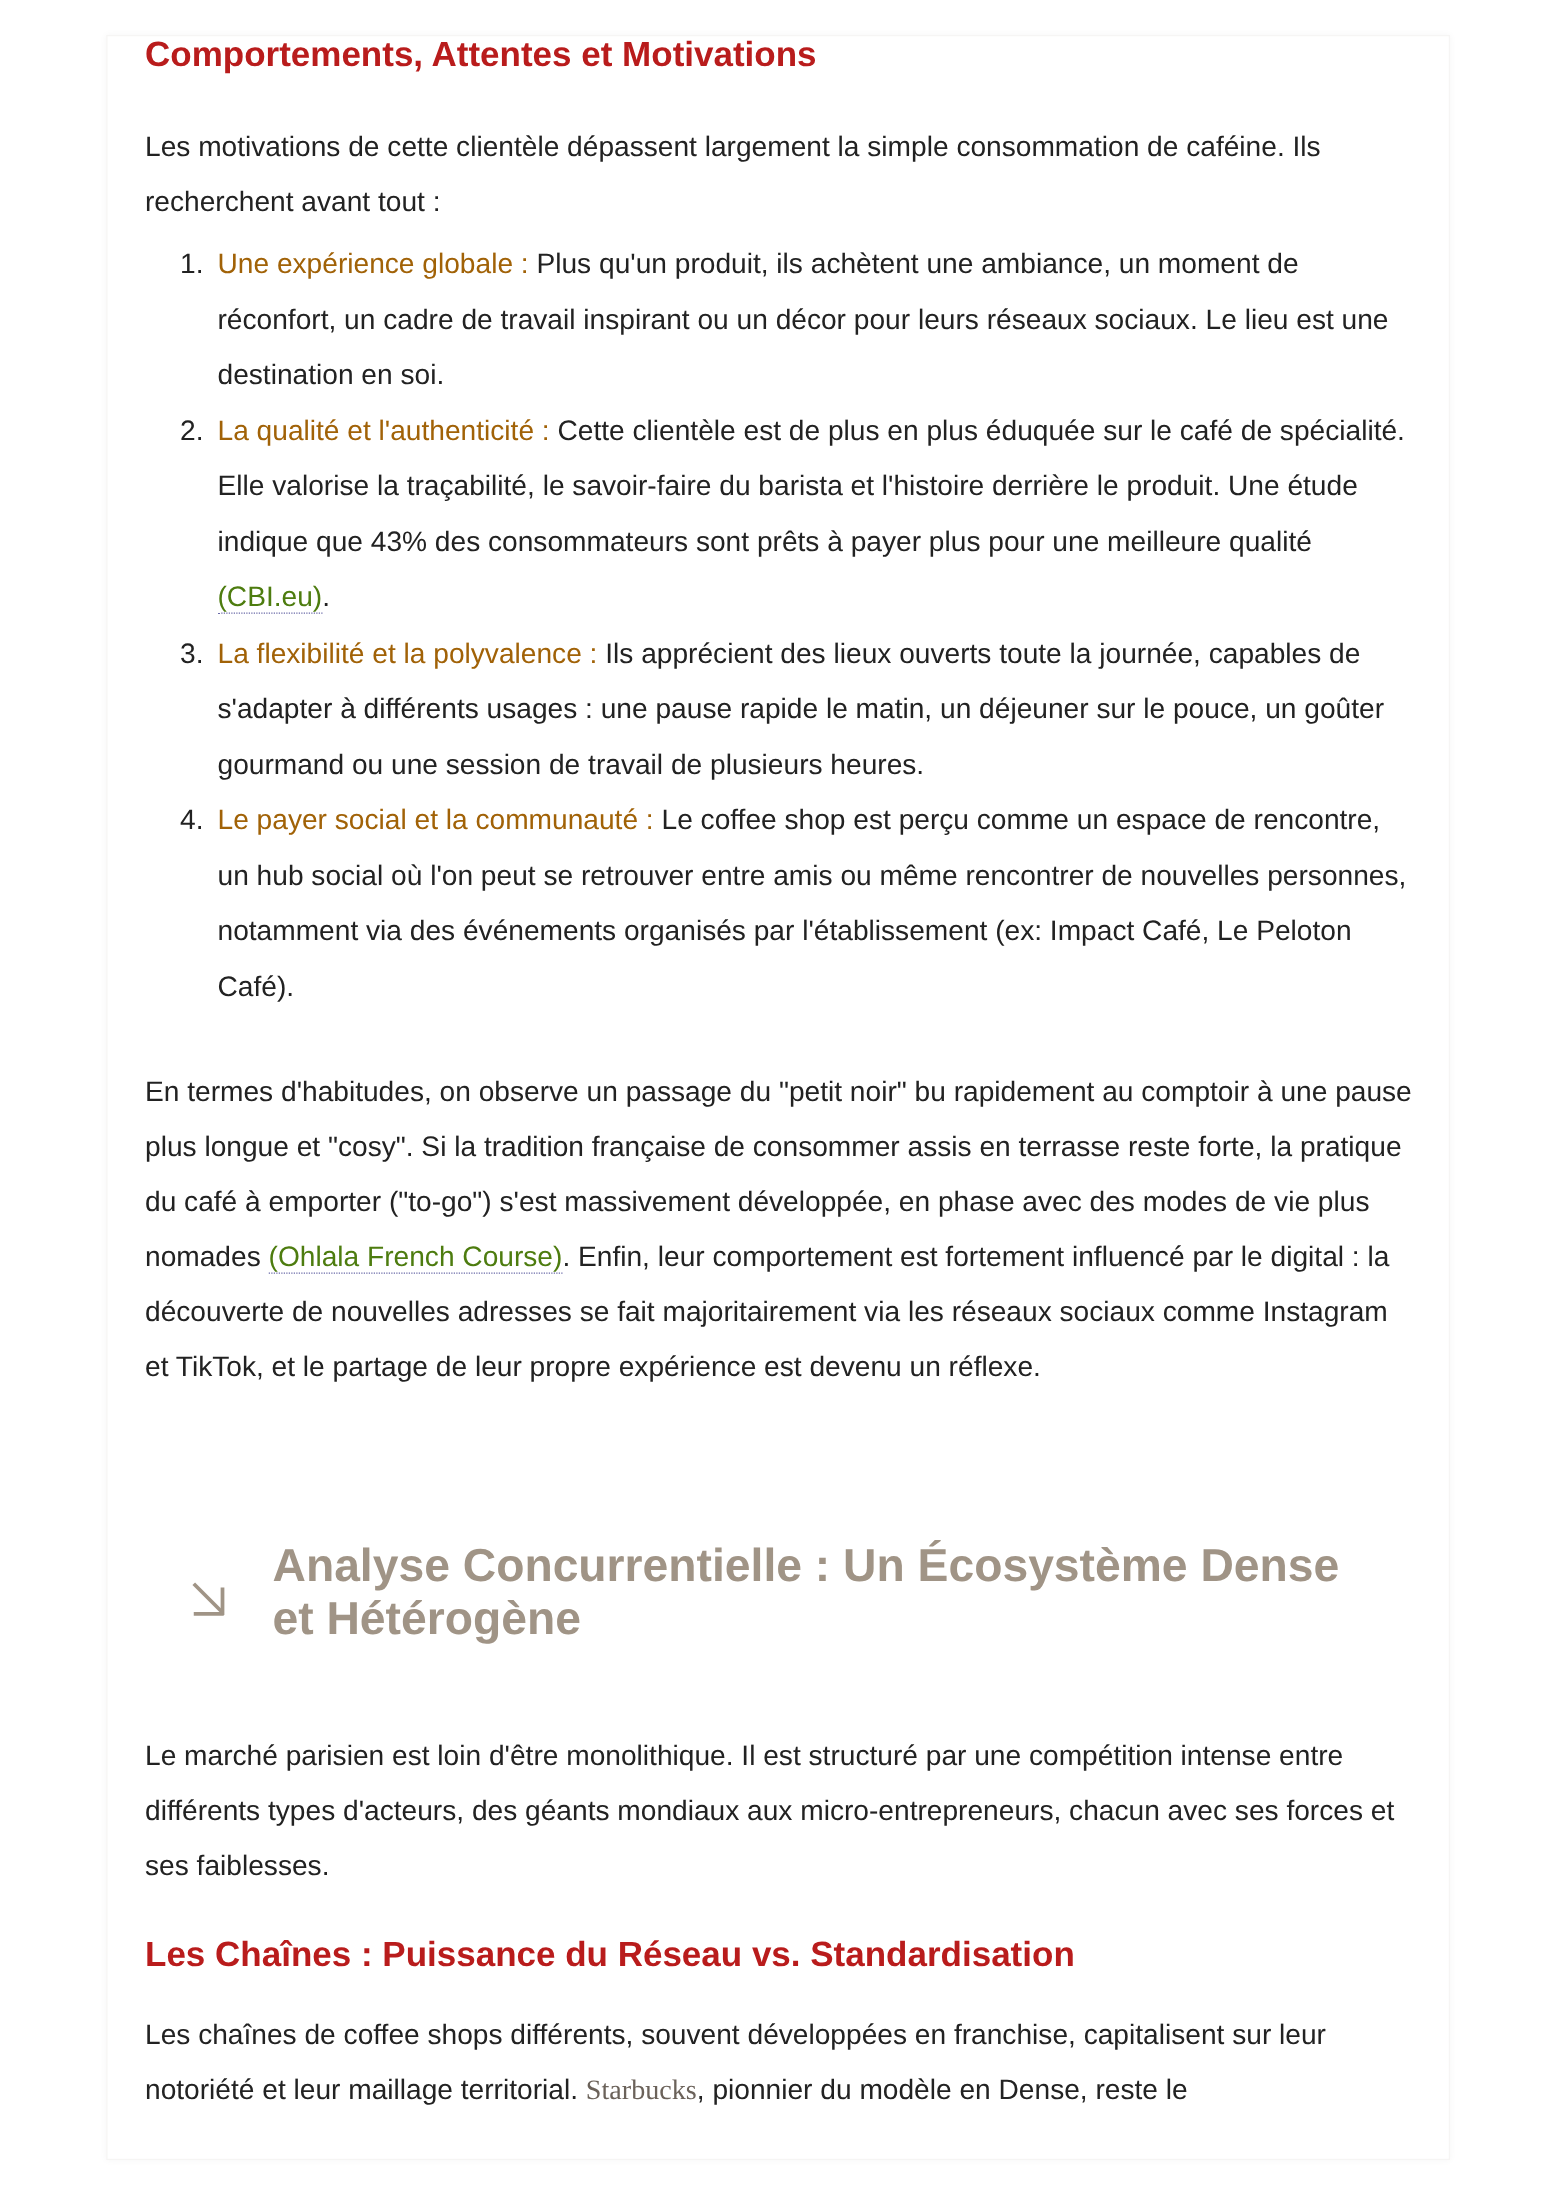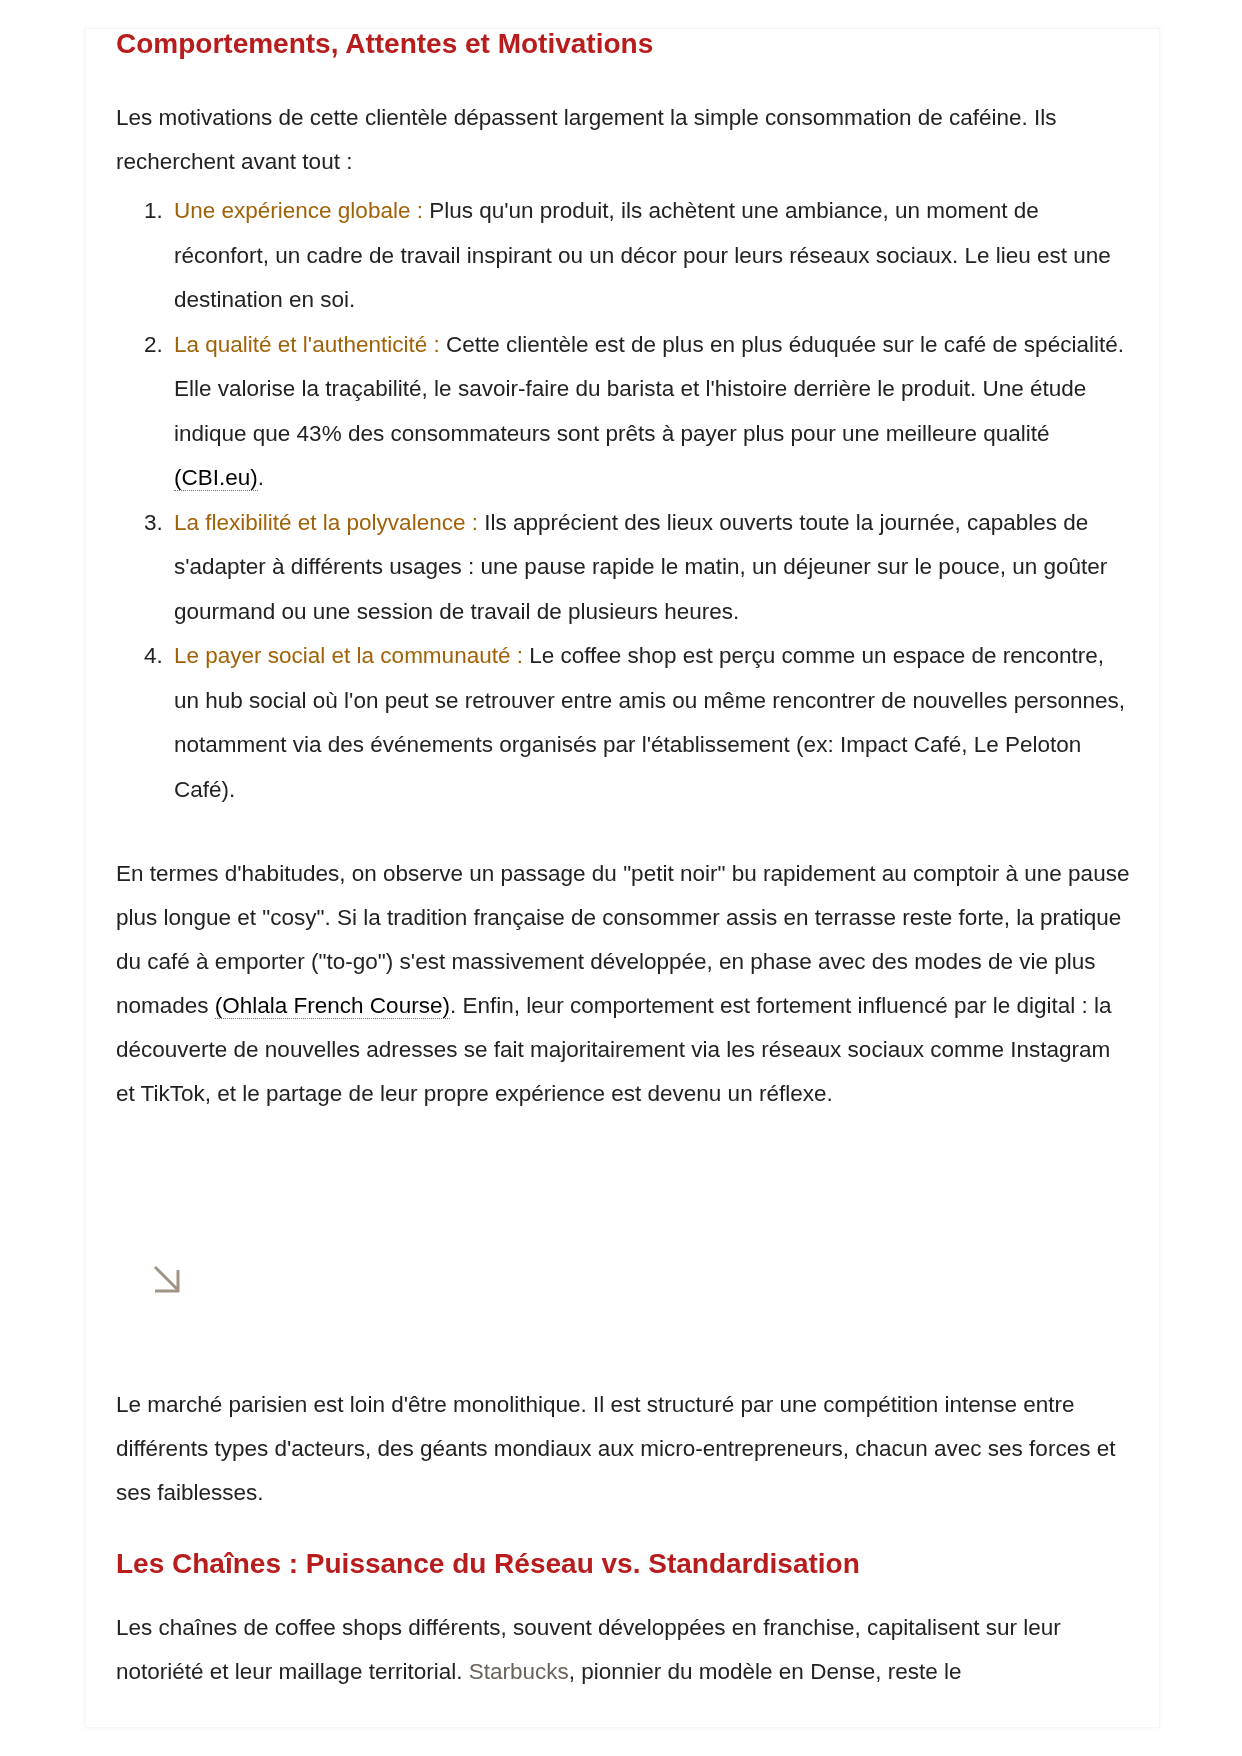--- a/index.html
+++ b/index.html
@@ -69,27 +69,28 @@
     ol.list li::before {
       content: counter(item) ".";
       position: absolute;
       left: -30px;
       color: #222222;
     }
     .label {
       color: #a16207;
     }
     a.link {
-      color: #000000;
+      color: #4d7c0f;
       text-decoration: none;
       border-bottom: 1.5px dotted #6a6aa8;
       padding-bottom: 0px;
     }
     .accent-name {
       color: #6b625a;
+      font-family: Liberation Serif, serif;
     }
     .section-head {
       position: absolute;
       left: 0;
       top: 1232px;
       width: 1020px;
       height: 90px;
     }
     .section-head .arrow {
       position: absolute;
@@ -129,20 +130,21 @@
   </ol>
 
   <p class="body" style="top:852px;"><span>En termes d'habitudes, on observe un passage du "petit noir" bu rapidement au comptoir à une pause plus longue et "cosy". Si la tradition française de consommer assis en terrasse reste forte, la pratique du café à emporter ("to-go") s'est massivement développée, en phase avec des modes de vie plus nomades </span><a class="link" href="#">(Ohlala French Course)</a><span>. Enfin, leur comportement est fortement influencé par le digital : la découverte de nouvelles adresses se fait majoritairement via les réseaux sociaux comme Instagram et TikTok, et le partage de leur propre expérience est devenu un réflexe.</span></p>
 
   <div class="section-head">
     <svg class="arrow" viewBox="0 0 30 30">
       <line x1="3" y1="3" x2="26" y2="26" stroke="#a09486" stroke-width="3"></line>
       <line x1="26" y1="6" x2="26" y2="28" stroke="#a09486" stroke-width="3"></line>
       <line x1="3" y1="27" x2="27" y2="27" stroke="#a09486" stroke-width="3"></line>
     </svg>
+    <h2>Analyse Concurrentielle : Un Écosystème Dense et Hétérogène</h2>
   </div>
 
   <p class="body" style="top:1383px;">Le marché parisien est loin d'être monolithique. Il est structuré par une compétition intense entre différents types d'acteurs, des géants mondiaux aux micro-entrepreneurs, chacun avec ses forces et ses faiblesses.</p>
 
   <h3 class="sub" style="top:1548px;">Les Chaînes : Puissance du Réseau vs. Standardisation</h3>
 
   <p class="body" style="top:1606px;"><span>Les chaînes de coffee shops différents, souvent développées en franchise, capitalisent sur leur notoriété et leur maillage territorial. </span><span class="accent-name">Starbucks</span><span>, pionnier du modèle en Dense, reste le</span></p>
 
 </div>
 

